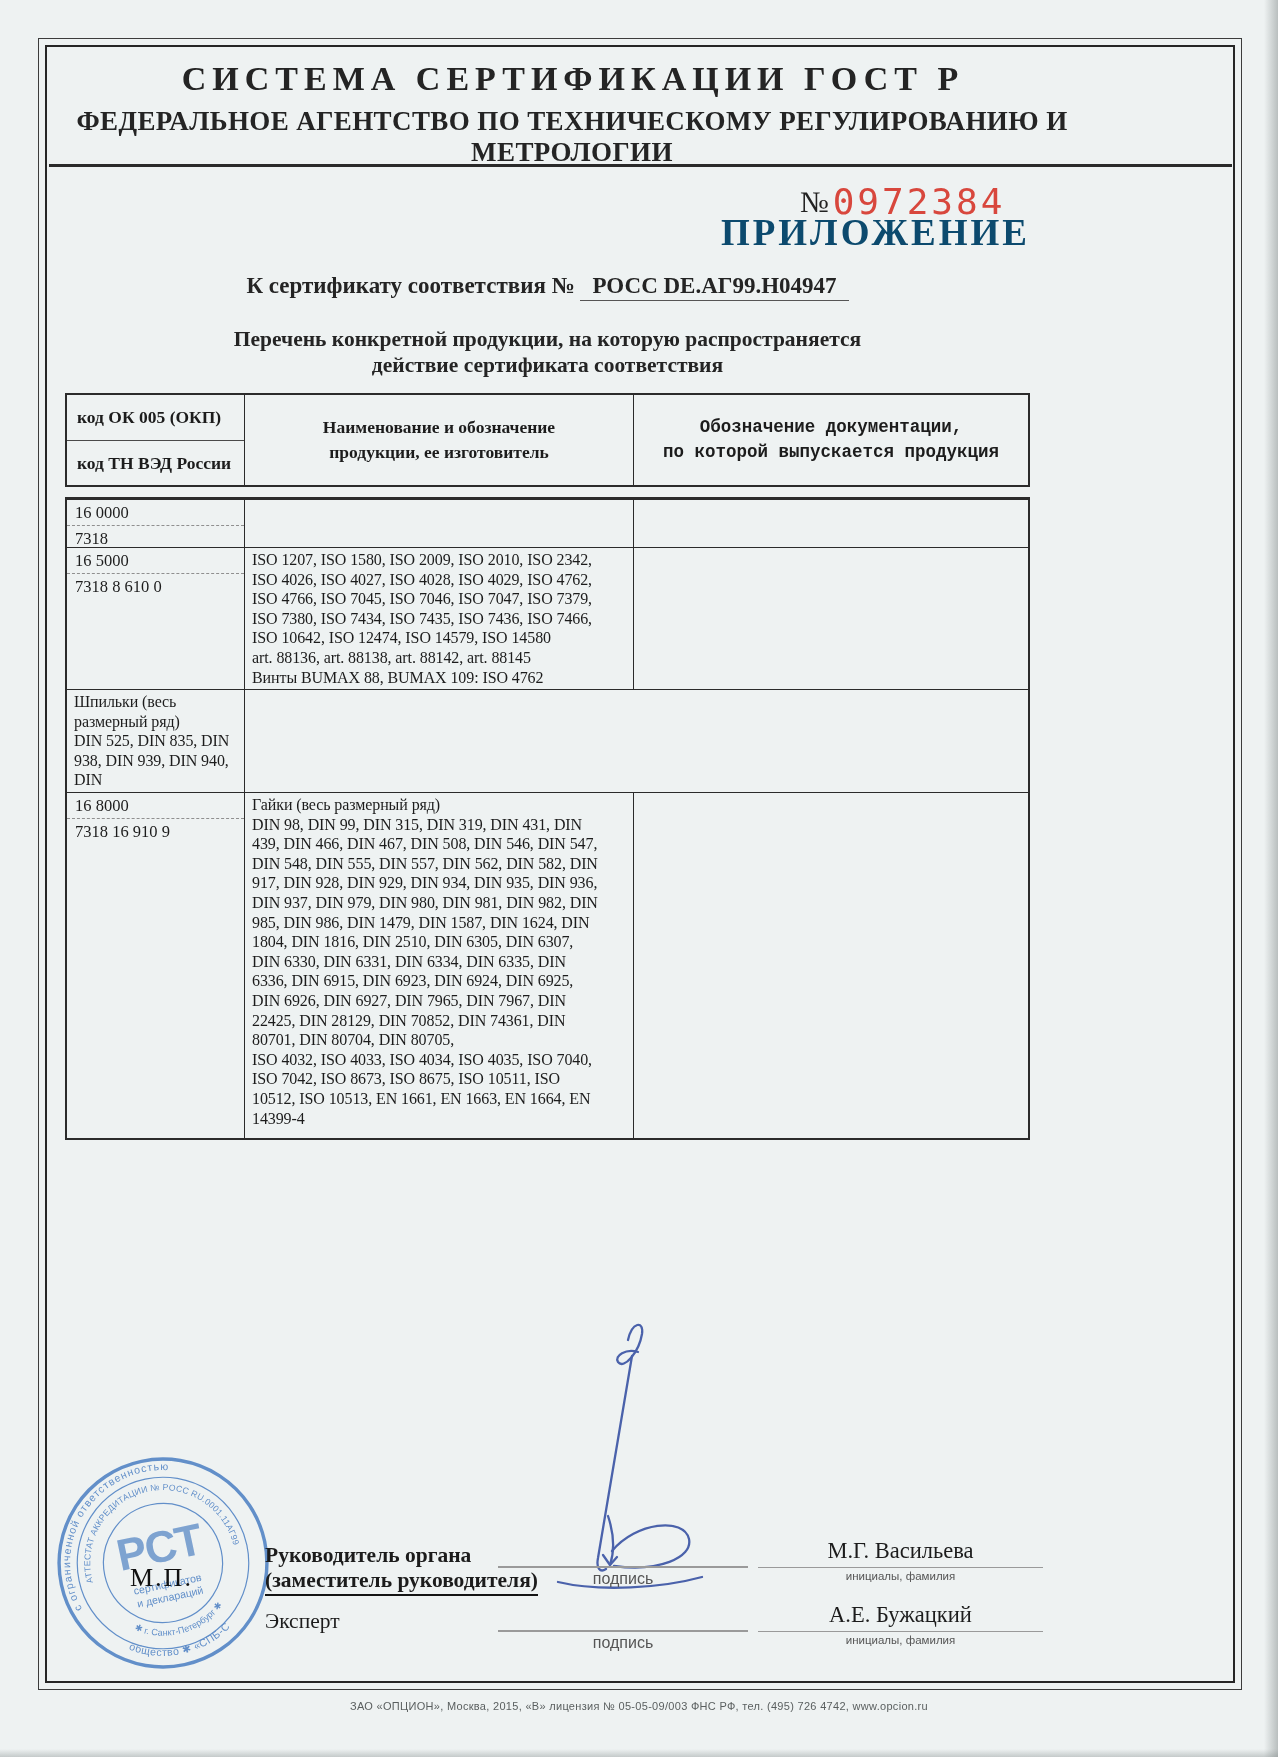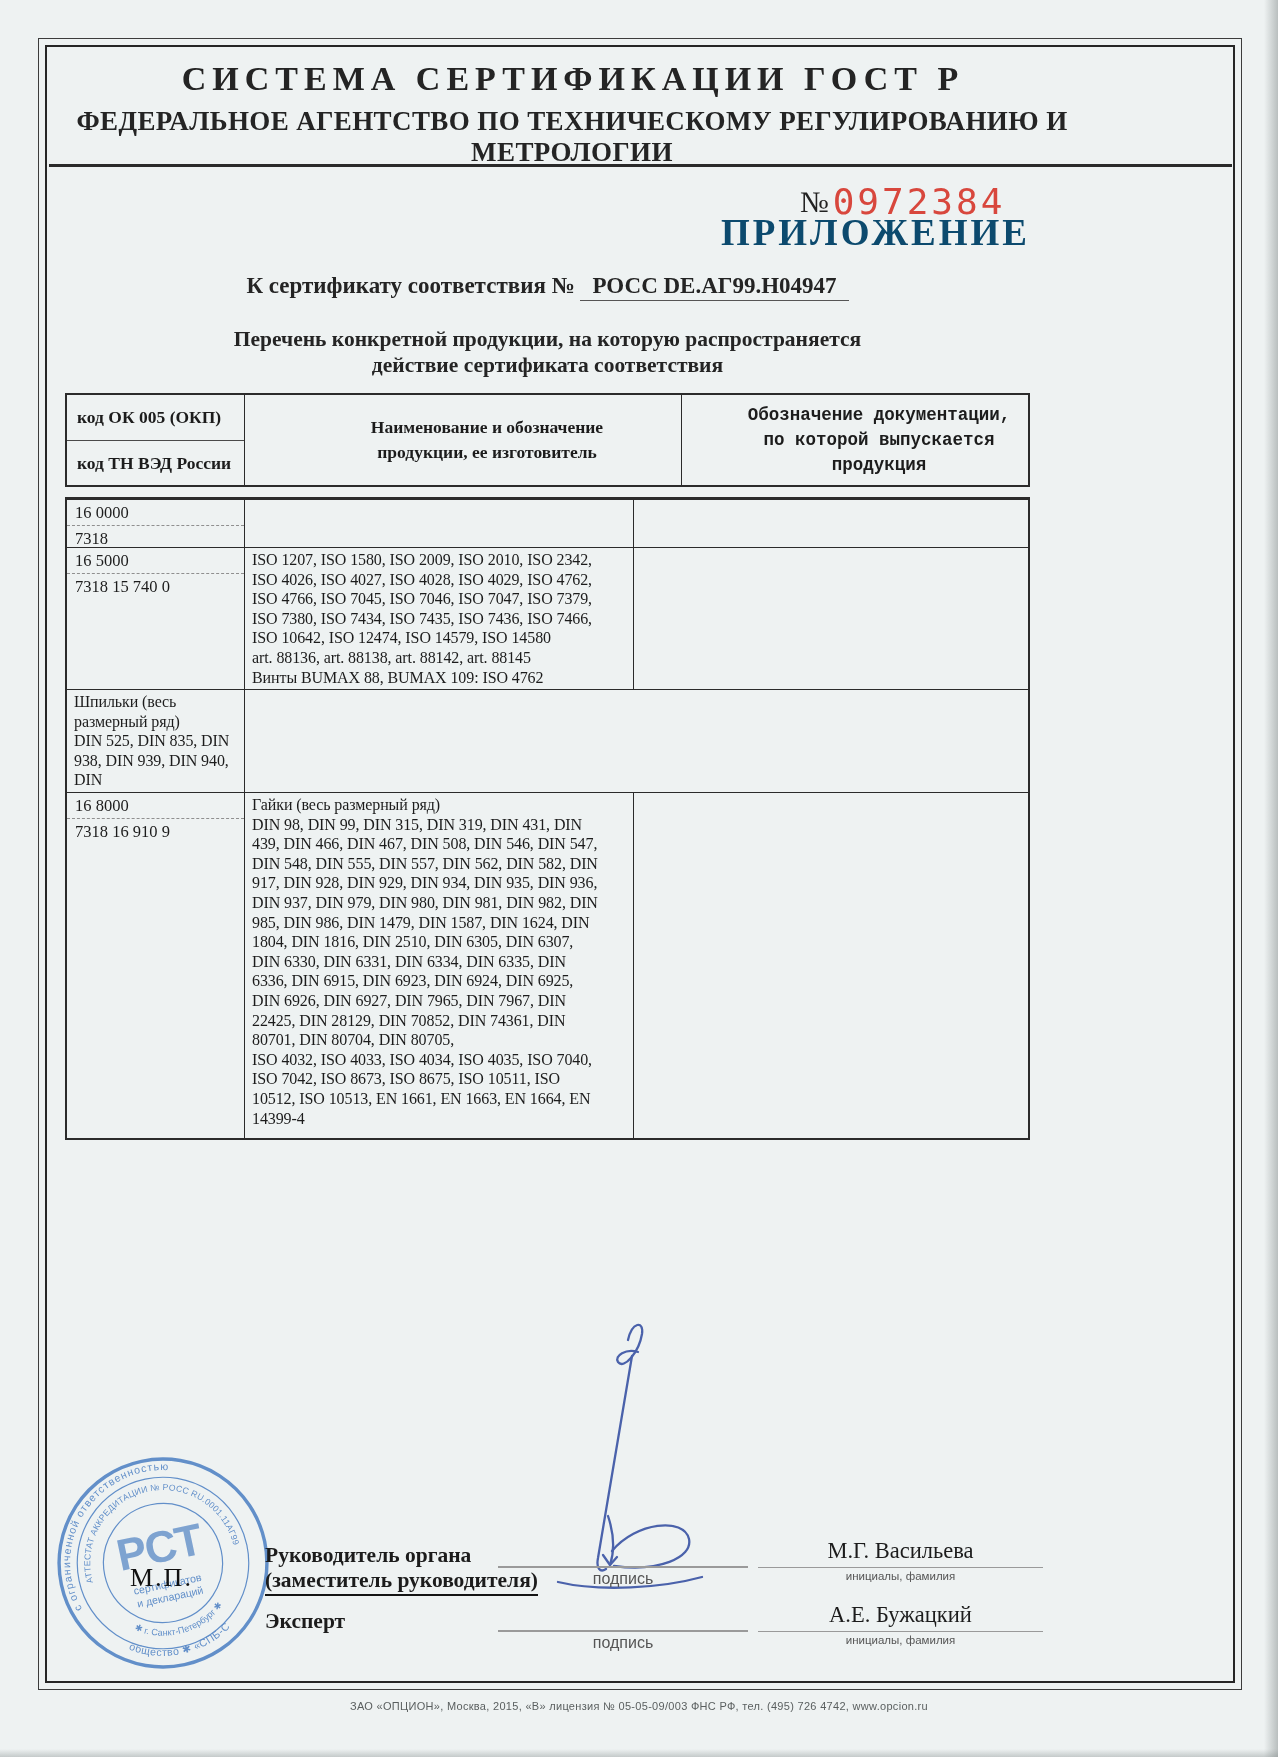--- a/index.html
+++ b/index.html
@@ -39,21 +39,21 @@
   .cert-line { position:absolute; left:65px; top:273px; width:965px; text-align:center;
     font-size:23px; font-weight:bold; color:#242424; }
   .cert-line .num { font-weight:bold; border-bottom:1.8px solid #555; padding:0 12px 2px 12px; }
 
   .purpose { position:absolute; left:65px; top:326px; width:965px; text-align:center;
     font-size:21.5px; font-weight:bold; line-height:26px; color:#242424; }
 
   
   .thead { position:absolute; left:65px; top:393px; width:965px; height:94px;
     border:2px solid #2b2b2b; display:grid; grid-template-columns:178px 389px auto;
-    background:transparent;gap:48px; }
+    background:transparent; }
   .hc { border-right:1.8px solid #2b2b2b; font-size:17.5px; font-weight:bold; }
   .hc:last-child { border-right:none;font-family:Liberation Mono, monospace; }
   .hc1-top { height:46px; display:flex; align-items:center; padding-left:10px;
     border-bottom:1.5px solid #4a4a4a; }
   .hc1-bot { height:44px; display:flex; align-items:center; padding-left:10px; }
   .hc-center { height:100%; display:flex; flex-direction:column; justify-content:center;
     align-items:center; text-align:center; line-height:25px; }
 
   
   .tbody { position:absolute; left:65px; top:497px; width:965px;
@@ -76,21 +76,21 @@
   .mp { position:absolute; left:130px; top:1563px; font-size:26px; letter-spacing:2px;
     color:#101010; }
 
   
   .ink { position:absolute; left:540px; top:1318px; width:200px; height:300px; opacity:.92; }
 
   
   .role1a { position:absolute; left:265px; top:1543px; font-size:21.5px; font-weight:bold; }
   .role1b { position:absolute; left:265px; top:1568px; font-size:21.5px; font-weight:bold;
     border-bottom:2.6px solid #141414; padding-bottom:1px; }
-  .role2 { position:absolute; left:265px; top:1609px; font-size:21.5px; font-weight:bold;text-align:right; }
+  .role2 { position:absolute; left:265px; top:1609px; font-size:21.5px; font-weight:normal;text-align:right; }
 
   .sigline { position:absolute; height:1.6px; background:#9a9a9a; }
   .sl1 { left:498px; top:1566px; width:250px; }
   .sl2 { left:498px; top:1630px; width:250px; }
   .sigcap { position:absolute; width:250px; text-align:center; font-size:16px;
     color:#555; font-family:Liberation Sans, sans-serif; }
   .sc1 { left:498px; top:1570px; }
   .sc2 { left:498px; top:1634px; }
 
   .nameblock { position:absolute; width:285px; text-align:center; }
@@ -163,21 +163,21 @@
         <div>7318</div>
       </div>
       <div class="tc tc2"></div>
       <div class="tc tc3"></div>
     </div>
 
     <div class="trow r2">
       <div class="tc tc1">
         <div>16 5000</div>
         <div class="dash-sep"></div>
-        <div>7318 15 740 0</div>
+        <div>7318 8 610 0</div>
       </div>
       <div class="tc tc2">ISO 1207, ISO 1580, ISO 2009, ISO 2010, ISO 2342,
 ISO 4026, ISO 4027, ISO 4028, ISO 4029, ISO 4762,
 ISO 4766, ISO 7045, ISO 7046, ISO 7047, ISO 7379,
 ISO 7380, ISO 7434, ISO 7435, ISO 7436, ISO 7466,
 ISO 10642, ISO 12474, ISO 14579, ISO 14580
 art. 88136, art. 88138, art. 88142, art. 88145
 Винты BUMAX 88, BUMAX 109: ISO 4762</div>
       <div class="tc tc3"></div>
     </div>

